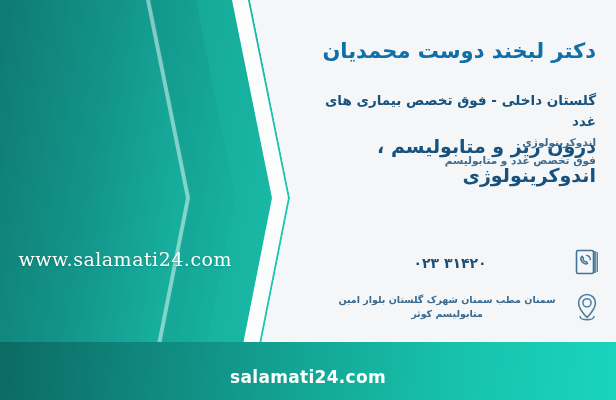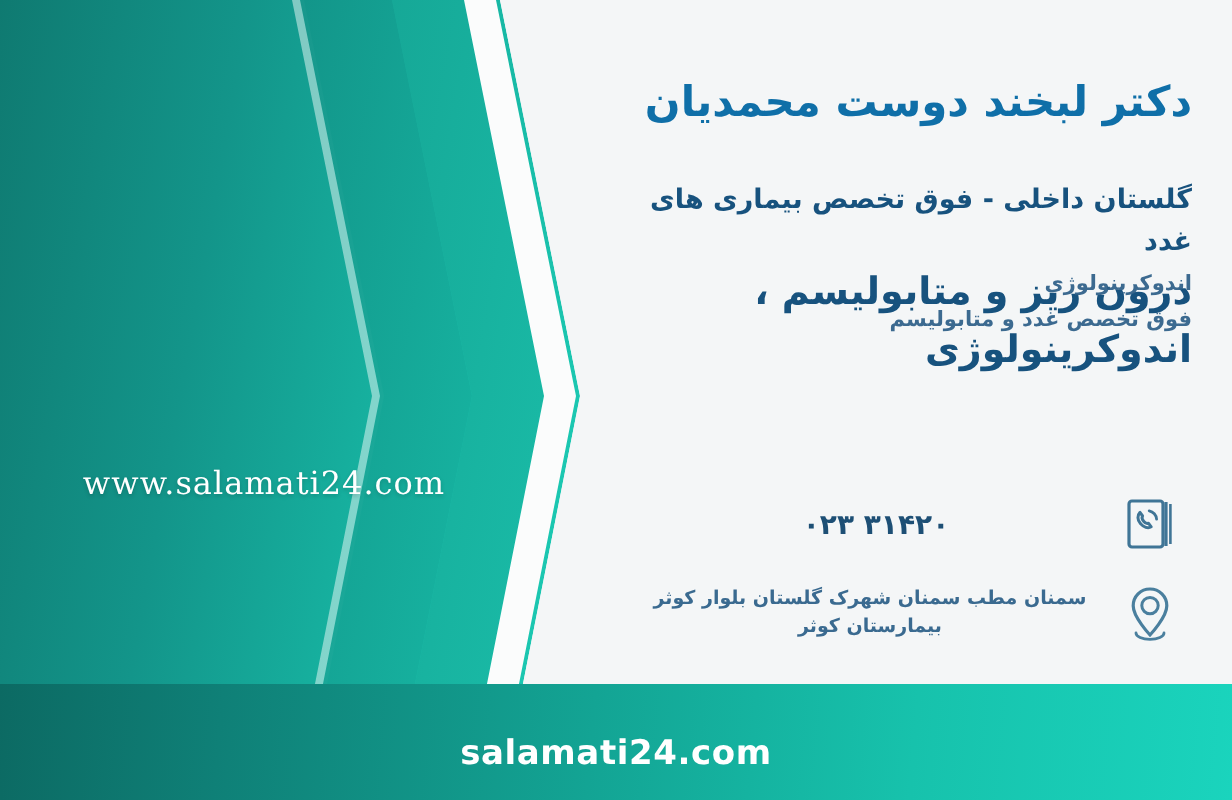--- a/index.html
+++ b/index.html
@@ -54,24 +54,24 @@
     background:#f4f6f7;
     clip-path:polygon(250px 0, 616px 0, 616px 400px, 250px 400px, 290px 198px);
   }
   
   .logo{
     position:absolute;left:18px;top:112px;width:250px;height:160px;
     z-index:5;
   }
   .logo svg{display:block;width:250px;height:160px;}
   .logo-url{
-    position:absolute;left:32px;top:232px;width:200px;z-index:6;
+    position:absolute;left:32px;top:248px;width:200px;z-index:6;
     text-align:center;color:#ffffff;
     font-family:"DejaVu Serif","Liberation Serif",serif;
-    font-size:16px;letter-spacing:.5px;
+    font-size:19px;letter-spacing:.5px;
     text-shadow:0 1px 2px rgba(0,0,0,.18);
   }
   
   .content{
     position:absolute;right:0;top:0;width:330px;height:400px;z-index:6;
     text-align:right;direction:rtl;
     padding:0 20px 0 0;box-sizing:border-box;
   }
   .doc-name{
     position:absolute;right:20px;top:38px;width:290px;
@@ -82,21 +82,21 @@
     position:absolute;right:20px;top:90px;width:290px;
     color:#17527e;font-size:13.5px;line-height:1.55;font-weight:600;
   }
   .spec-main .l2{font-size:19px;font-weight:bold;}
   .spec-sub{
     position:absolute;right:20px;top:134px;width:290px;
     color:#2d5f88;font-size:10.5px;line-height:1.7;font-weight:600;
     opacity:.92;
   }
   .row{
-    position:absolute;right:28px;display:flex;align-items:center;
+    position:absolute;right:16px;display:flex;align-items:center;
     justify-content:flex-start;gap:10px;direction:rtl;
   }
   .row-phone{top:248px;width:290px;}
   .row-addr{top:292px;width:290px;}
   .ico{
     flex:0 0 auto;width:26px;height:30px;display:block;
   }
   .ico svg{display:block;}
   .row-phone .txt{
     color:#1d4f75;font-size:14px;font-weight:bold;letter-spacing:1px;
@@ -165,21 +165,21 @@
     </div>
 
     <div class="row row-addr">
       <span class="ico">
         <svg width="26" height="30" viewBox="0 0 26 30" xmlns="http://www.w3.org/2000/svg">
           <path d="M13 2.5 C 8.3 2.5 4.6 6.2 4.6 10.9 C 4.6 16.6 13 25.5 13 25.5 C 13 25.5 21.4 16.6 21.4 10.9 C 21.4 6.2 17.7 2.5 13 2.5 Z" fill="none" stroke="#4a7f9e" stroke-width="1.6"></path>
           <circle cx="13" cy="10.8" r="4.1" fill="none" stroke="#4a7f9e" stroke-width="1.5"></circle>
           <path d="M6 24.5 C 6 26.3 9.1 27.7 13 27.7 C 16.9 27.7 20 26.3 20 24.5" fill="none" stroke="#4a7f9e" stroke-width="1.4" stroke-linecap="round"></path>
         </svg>
       </span>
-      <span class="txt">سمنان مطب سمنان شهرک گلستان بلوار کوثر بیمارستان کوثر</span>
+      <span class="txt">سمنان مطب سمنان شهرک گلستان بلوار امین متابولیسم کوثر</span>
     </div>
 
   </div>
 
   <div class="bottom-bar"></div>
 
   <div class="bottom-text">salamati24.com</div>
 
 </div>
 

